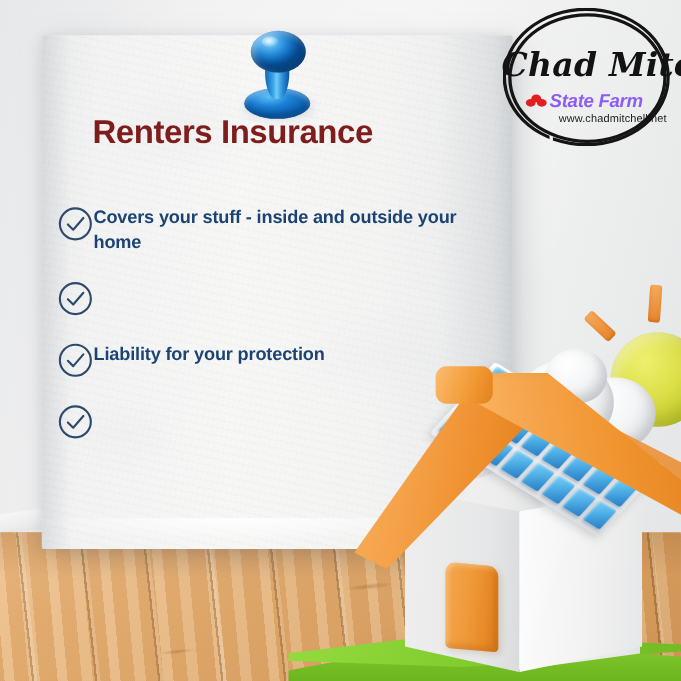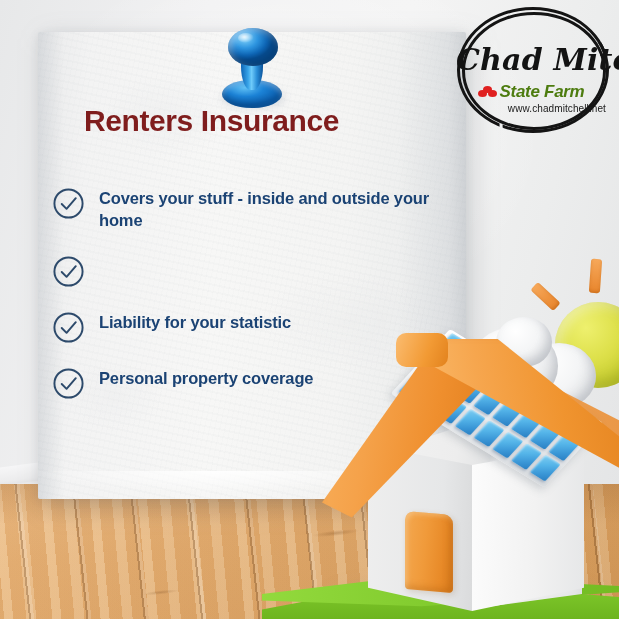--- a/index.html
+++ b/index.html
@@ -161,35 +161,35 @@
     position:absolute;left:0;top:76px;width:150px;text-align:center;
     display:flex;align-items:center;justify-content:center;gap:3px;
   }
   .sf-mark{display:inline-block;position:relative;width:19px;height:12px;}
   .sf-o{position:absolute;border-radius:50%;background:#e02020;}
   .sf-o1{left:0;top:4px;width:9px;height:7px;}
   .sf-o2{left:10px;top:4px;width:9px;height:7px;}
   .sf-o3{left:5px;top:0px;width:9px;height:7px;}
   .sf-text{
     font-family:"Liberation Sans", sans-serif;font-weight:700;font-style:italic;
-    font-size:17px;color:#4d7c0f;letter-spacing:-.3px;
+    font-size:17px;color:#8b5cf6;letter-spacing:-.3px;
   }
   .logo-url{
     position:absolute;left:0;top:97px;width:150px;text-align:right;
     font-family:"Liberation Sans", sans-serif;font-size:10px;color:#1a1a1a;letter-spacing:.1px;
   }
 
   
   .headline{
     position:absolute;left:84px;top:104px;
     font-size:30px;font-weight:700;color:#7f1d1d;letter-spacing:-.4px;
     font-family:"Liberation Sans", sans-serif;
   }
   .list{position:absolute;left:52px;top:186px;width:408px;}
-  .item{display:flex;align-items:flex-start;gap:14px;margin-bottom:22px;}
+  .item{display:flex;align-items:flex-start;margin-bottom:22px;}
   .check{flex:0 0 auto;width:33px;height:33px;margin-top:1px;}
   .item-text{
     font-size:16.5px;font-weight:700;color:#1b4374;line-height:1.33;
     letter-spacing:-.15px;padding-top:2px;
   }
 
   
   .scene{position:absolute;left:300px;top:255px;width:319px;height:364px;}
 
   .sun{
@@ -358,31 +358,30 @@
       </span>
     </div>
 
     <div class="item">
       <span class="check">
         <svg viewBox="0 0 34 34" width="33" height="33">
           <circle cx="17" cy="17" r="14.5" fill="none" stroke="#2d4a6b" stroke-width="2"></circle>
           <path d="M10 17.5 L15 22.5 L24.5 11.5" fill="none" stroke="#2d4a6b" stroke-width="2" stroke-linecap="round" stroke-linejoin="round"></path>
         </svg>
       </span>
-      <span class="item-text">Liability for your statistic</span>
+      <span class="item-text">Liability for your protection</span>
     </div>
 
     <div class="item">
       <span class="check">
         <svg viewBox="0 0 34 34" width="33" height="33">
           <circle cx="17" cy="17" r="14.5" fill="none" stroke="#2d4a6b" stroke-width="2"></circle>
           <path d="M10 17.5 L15 22.5 L24.5 11.5" fill="none" stroke="#2d4a6b" stroke-width="2" stroke-linecap="round" stroke-linejoin="round"></path>
         </svg>
       </span>
-      <span class="item-text">Personal property coverage</span>
     </div>
 
   </div>
 
   <div class="pin">
     <div class="pin-shadow"></div>
     <div class="pin-base"></div>
     <div class="pin-stem"></div>
     <div class="pin-knob"></div>
     <div class="pin-hl"></div>

